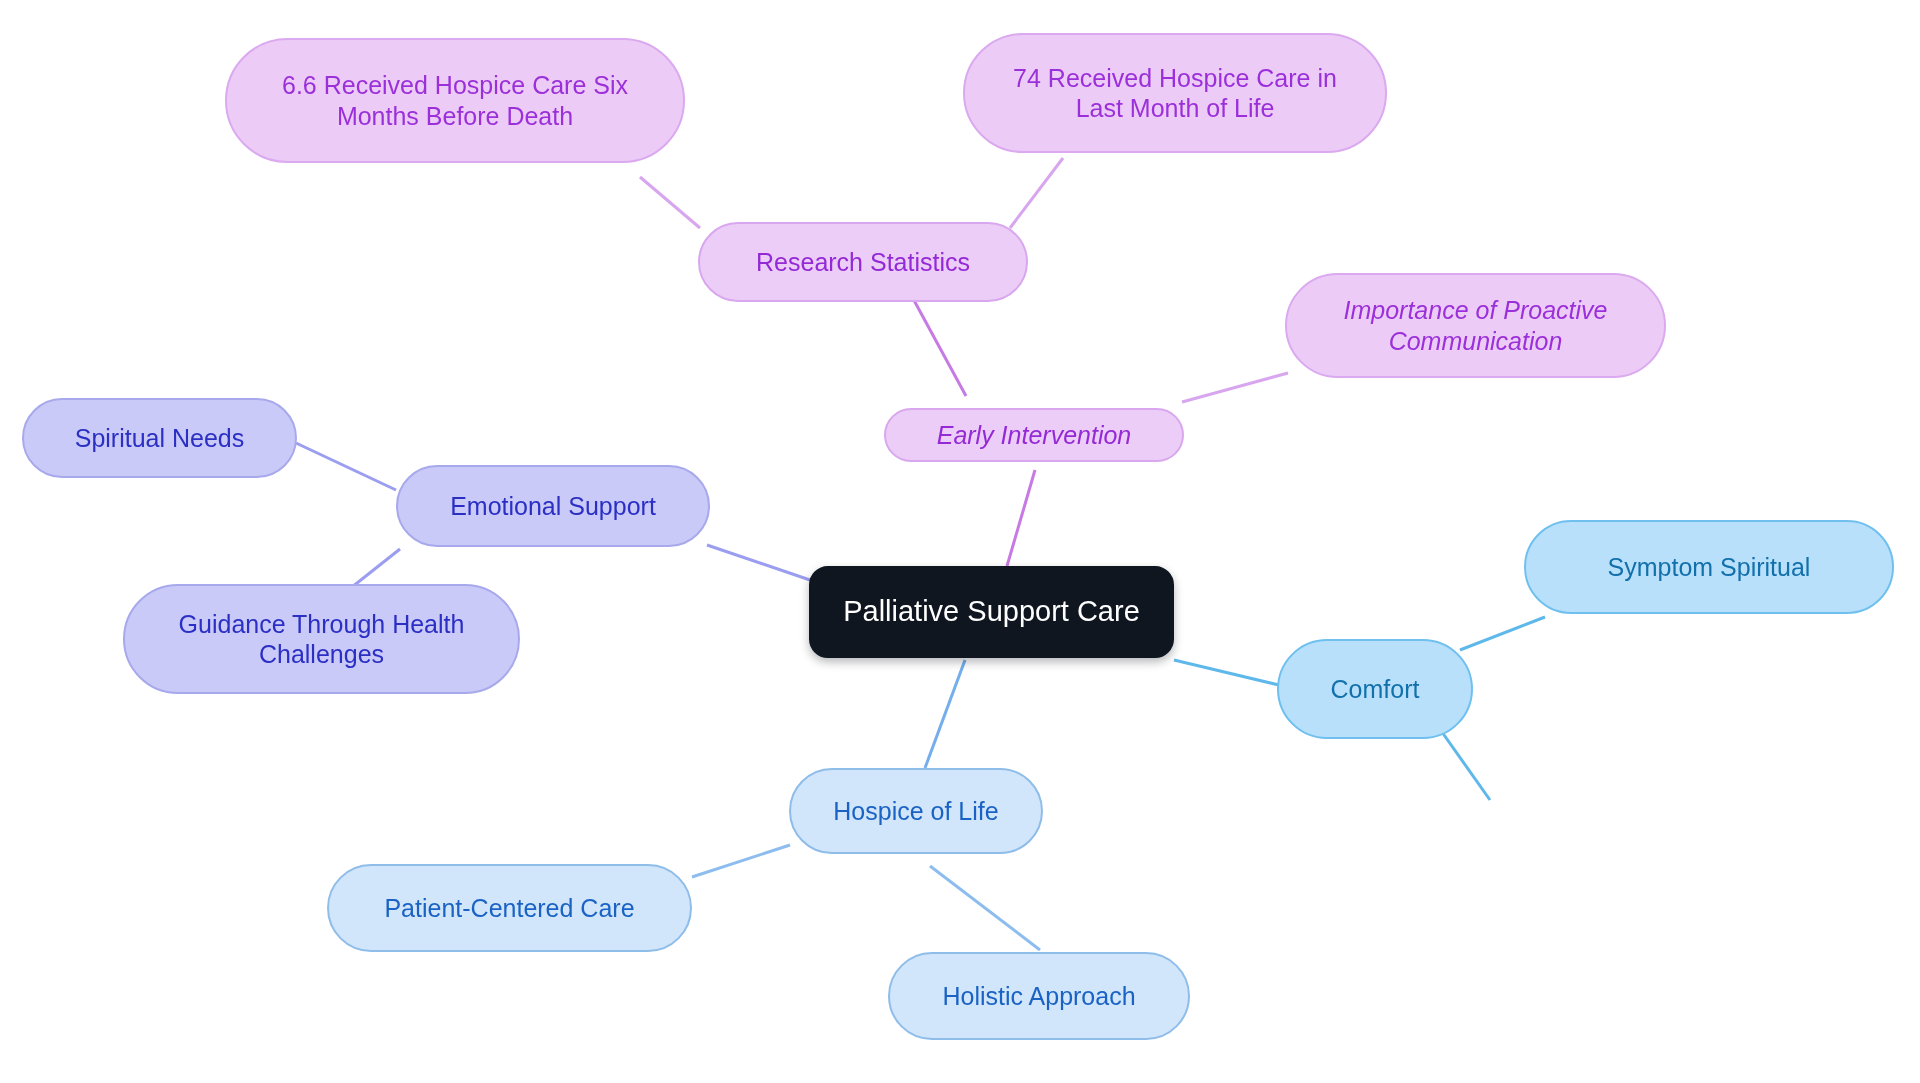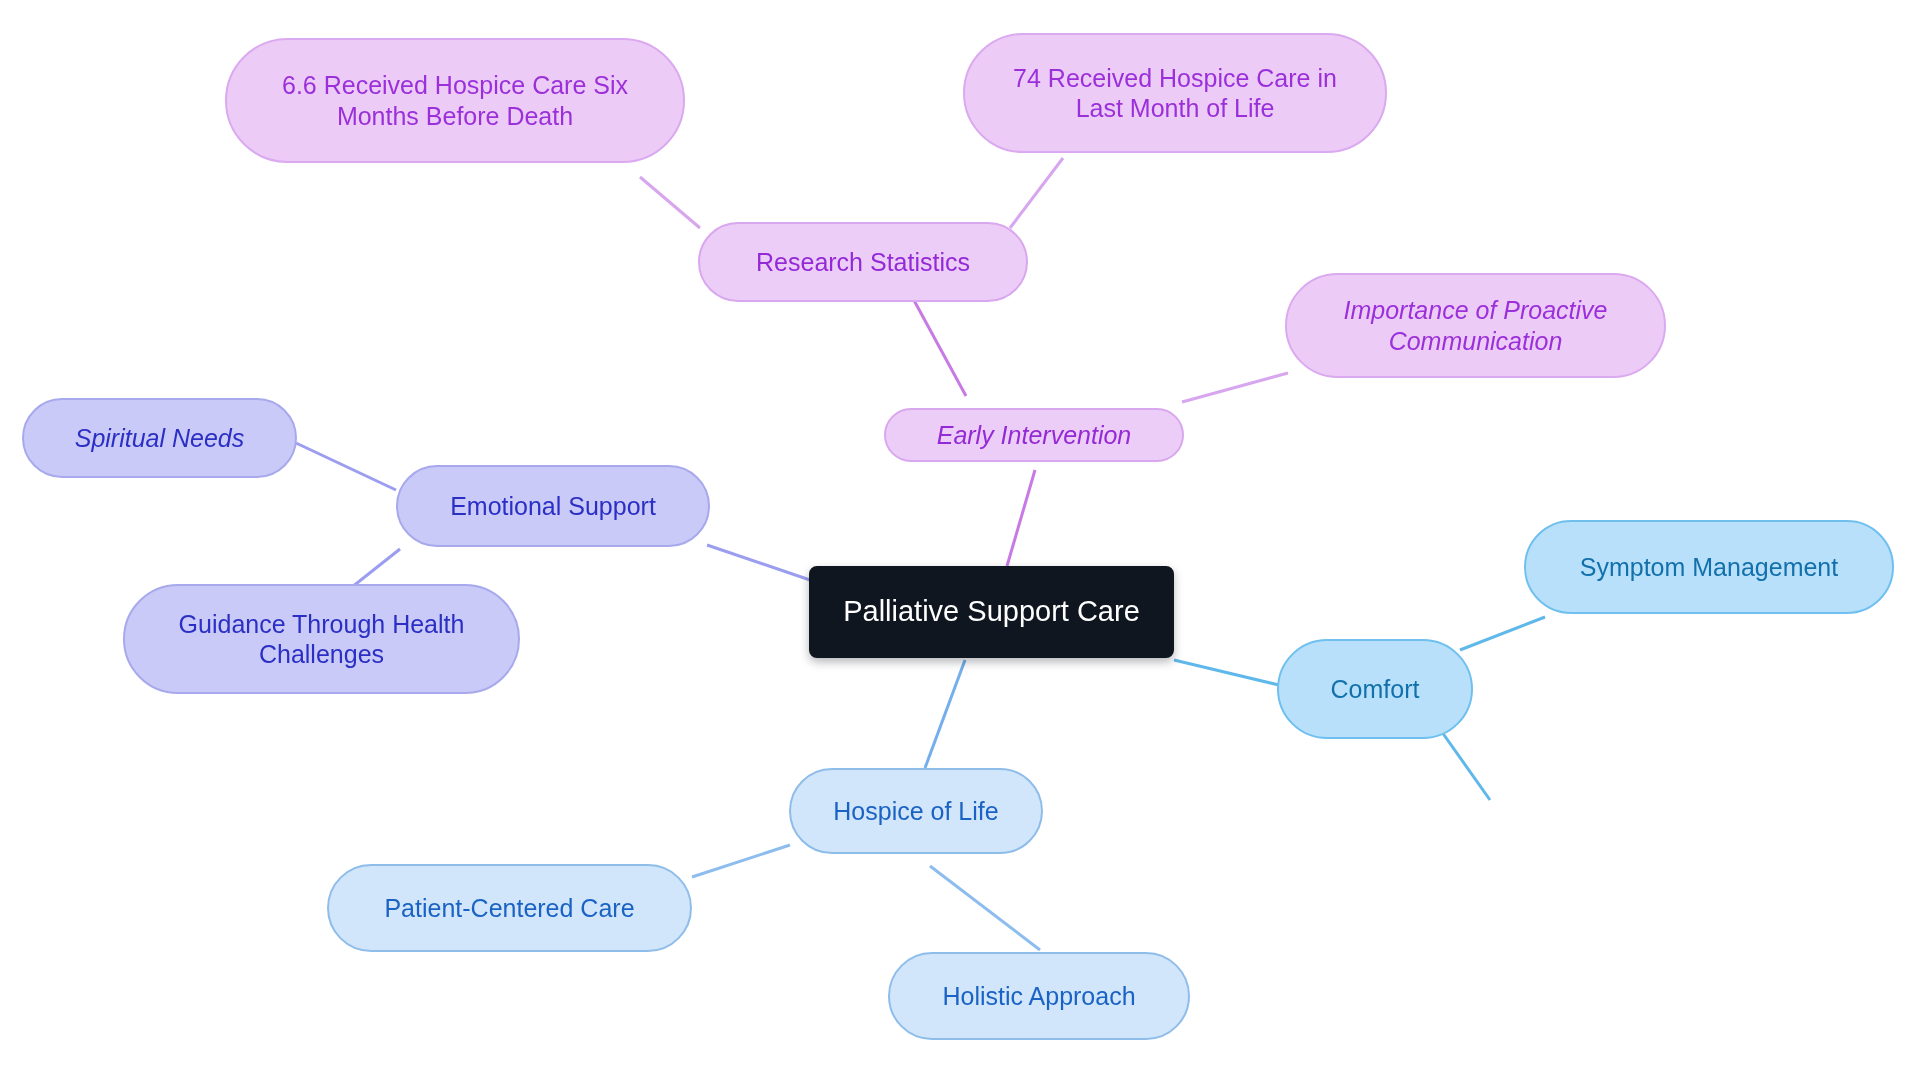--- a/index.html
+++ b/index.html
@@ -39,21 +39,21 @@
     border-width: 2px;
     line-height: 1.22;
     padding: 6px 18px;
     white-space: pre-line;
   }
   .node-root {
     background: #0f1620;
     border-color: #0f1620;
     color: #ffffff;
     font-size: 29px;
-    border-radius: 8px;
+    border-radius: 19px;
     box-shadow: 0 4px 10px rgba(12,18,28,0.30);
   }
   
   .node-violet {
     background: #eccdf7;
     border-color: #d9a7ee;
     color: #9429d6;
     font-size: 25px;
   }
   .node-violet-leaf {
@@ -127,30 +127,30 @@
   <div class="node node-violet-leaf" style="left:963px; top:33px; width:424px; height:120px;">74 Received Hospice Care in
 Last Month of Life</div>
 
   <div class="node node-violet" style="left:698px; top:222px; width:330px; height:80px;">Research Statistics</div>
 
   <div class="node node-violet-leaf" style="left:1285px; top:273px; width:381px; height:105px;font-style:italic;">Importance of Proactive
 Communication</div>
 
   <div class="node node-violet" style="left:884px; top:408px; width:300px; height:54px;font-style:italic;">Early Intervention</div>
 
-  <div class="node node-peri" style="left:22px; top:398px; width:275px; height:80px;font-style:italic;">Spiritual Needs</div>
+  <div class="node node-peri" style="left:22px; top:398px; width:275px; height:80px;">Spiritual Needs</div>
 
   <div class="node node-peri" style="left:123px; top:584px; width:397px; height:110px;">Guidance Through Health
 Challenges</div>
 
   <div class="node node-peri" style="left:396px; top:465px; width:314px; height:82px;">Emotional Support</div>
 
   <div class="node node-root" style="left:809px; top:566px; width:365px; height:92px;">Palliative Support Care</div>
 
-  <div class="node node-sky" style="left:1524px; top:520px; width:370px; height:94px;">Symptom Management</div>
+  <div class="node node-sky" style="left:1524px; top:520px; width:370px; height:94px;">Symptom Spiritual</div>
 
 
   <div class="node node-sky" style="left:1277px; top:639px; width:196px; height:100px;">Comfort</div>
 
   <div class="node node-pale" style="left:327px; top:864px; width:365px; height:88px;">Patient-Centered Care</div>
 
   <div class="node node-pale" style="left:888px; top:952px; width:302px; height:88px;">Holistic Approach</div>
 
   <div class="node node-pale" style="left:789px; top:768px; width:254px; height:86px;">Hospice of Life</div>
 

